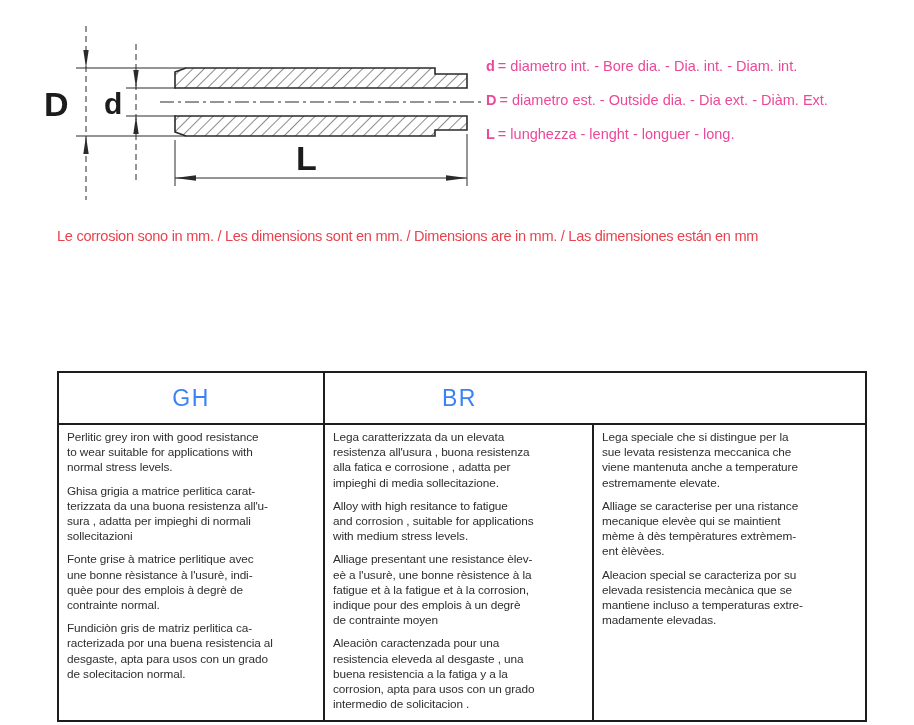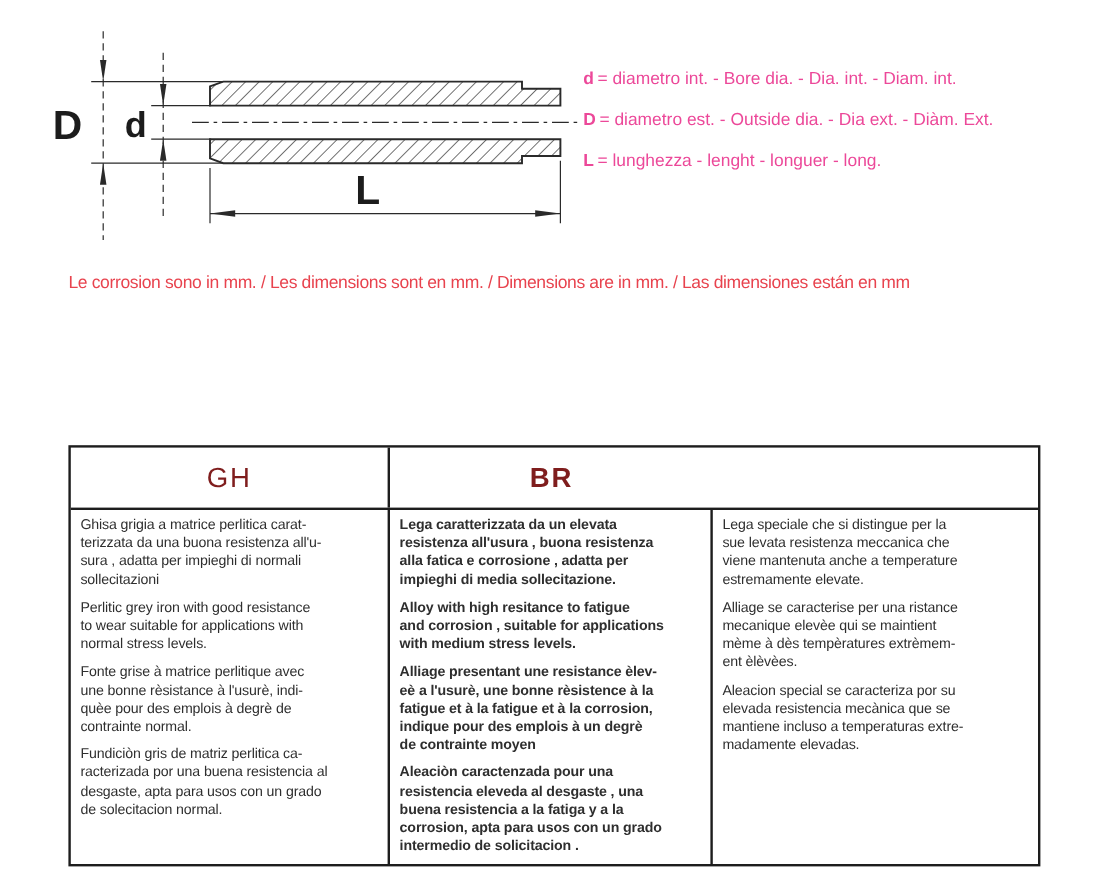--- a/index.html
+++ b/index.html
@@ -17,27 +17,27 @@
 
   
   .units-note { position:absolute; left:57px; top:228px; width:820px;
                 color:#e8434e; font-size:14.6px; letter-spacing:-0.3px; white-space:nowrap; }
 
   
   .mat-table { position:absolute; left:57px; top:371px; width:810px;
                border:2px solid #1d1d1d; color:#2e2e2e; }
   .header-row { display:flex; border-bottom:2px solid #1d1d1d; }
   .header-cell { padding:12px 0 11px; text-align:center; font-size:23px;
-                 letter-spacing:1.5px; color:#7f1d1d; border-right:2px solid #1d1d1d; }
+                 letter-spacing:1.5px; color:#3b82f6; border-right:2px solid #1d1d1d; }
   .header-cell:last-child { border-right:none; }
   .body-row { display:flex; min-height:278px; }
   .body-cell { padding:5px 7px 0 8px; font-size:11.8px; line-height:15.2px;
                letter-spacing:-0.1px; border-right:2px solid #1d1d1d; }
   .body-cell:last-child { border-right:none; }
-  .c1 { width:266px; } .c2 { width:269px;font-weight:bold; } .c3 { width:271px; }
+  .c1 { width:266px; } .c2 { width:269px; } .c3 { width:271px; }
   .mat-p { white-space:pre-line; margin:0 0 8px 0; }
 </style>
 </head>
 <body>
 
 <div class="page">
 
   <svg class="drawing-svg" width="500" height="210" viewBox="0 0 500 202">
     <defs>
       <pattern id="hatch" patternUnits="userSpaceOnUse" width="8" height="8" patternTransform="rotate(45)">
@@ -94,27 +94,27 @@
 
   <div class="units-note">Le corrosion sono in mm. / Les dimensions sont en mm. / Dimensions are in mm. / Las dimensiones están en mm</div>
 
   <div class="mat-table">
     <div class="header-row">
       <div class="header-cell c1">GH</div>
       <div class="header-cell c2">BR</div>
     </div>
     <div class="body-row">
       <div class="body-cell c1">
+        <p class="mat-p">Perlitic grey iron with good resistance
+to wear suitable for applications with
+normal stress levels.</p>
         <p class="mat-p">Ghisa grigia a matrice perlitica carat-
 terizzata da una buona resistenza all'u-
 sura , adatta per impieghi di normali
 sollecitazioni</p>
-        <p class="mat-p">Perlitic grey iron with good resistance
-to wear suitable for applications with
-normal stress levels.</p>
         <p class="mat-p">Fonte grise à matrice perlitique avec
 une bonne rèsistance à l'usurè, indi-
 quèe pour des emplois à degrè de
 contrainte normal.</p>
         <p class="mat-p">Fundiciòn gris de matriz perlitica ca-
 racterizada por una buena resistencia al
 desgaste, apta para usos con un grado
 de solecitacion normal.</p>
       </div>
       <div class="body-cell c2">

